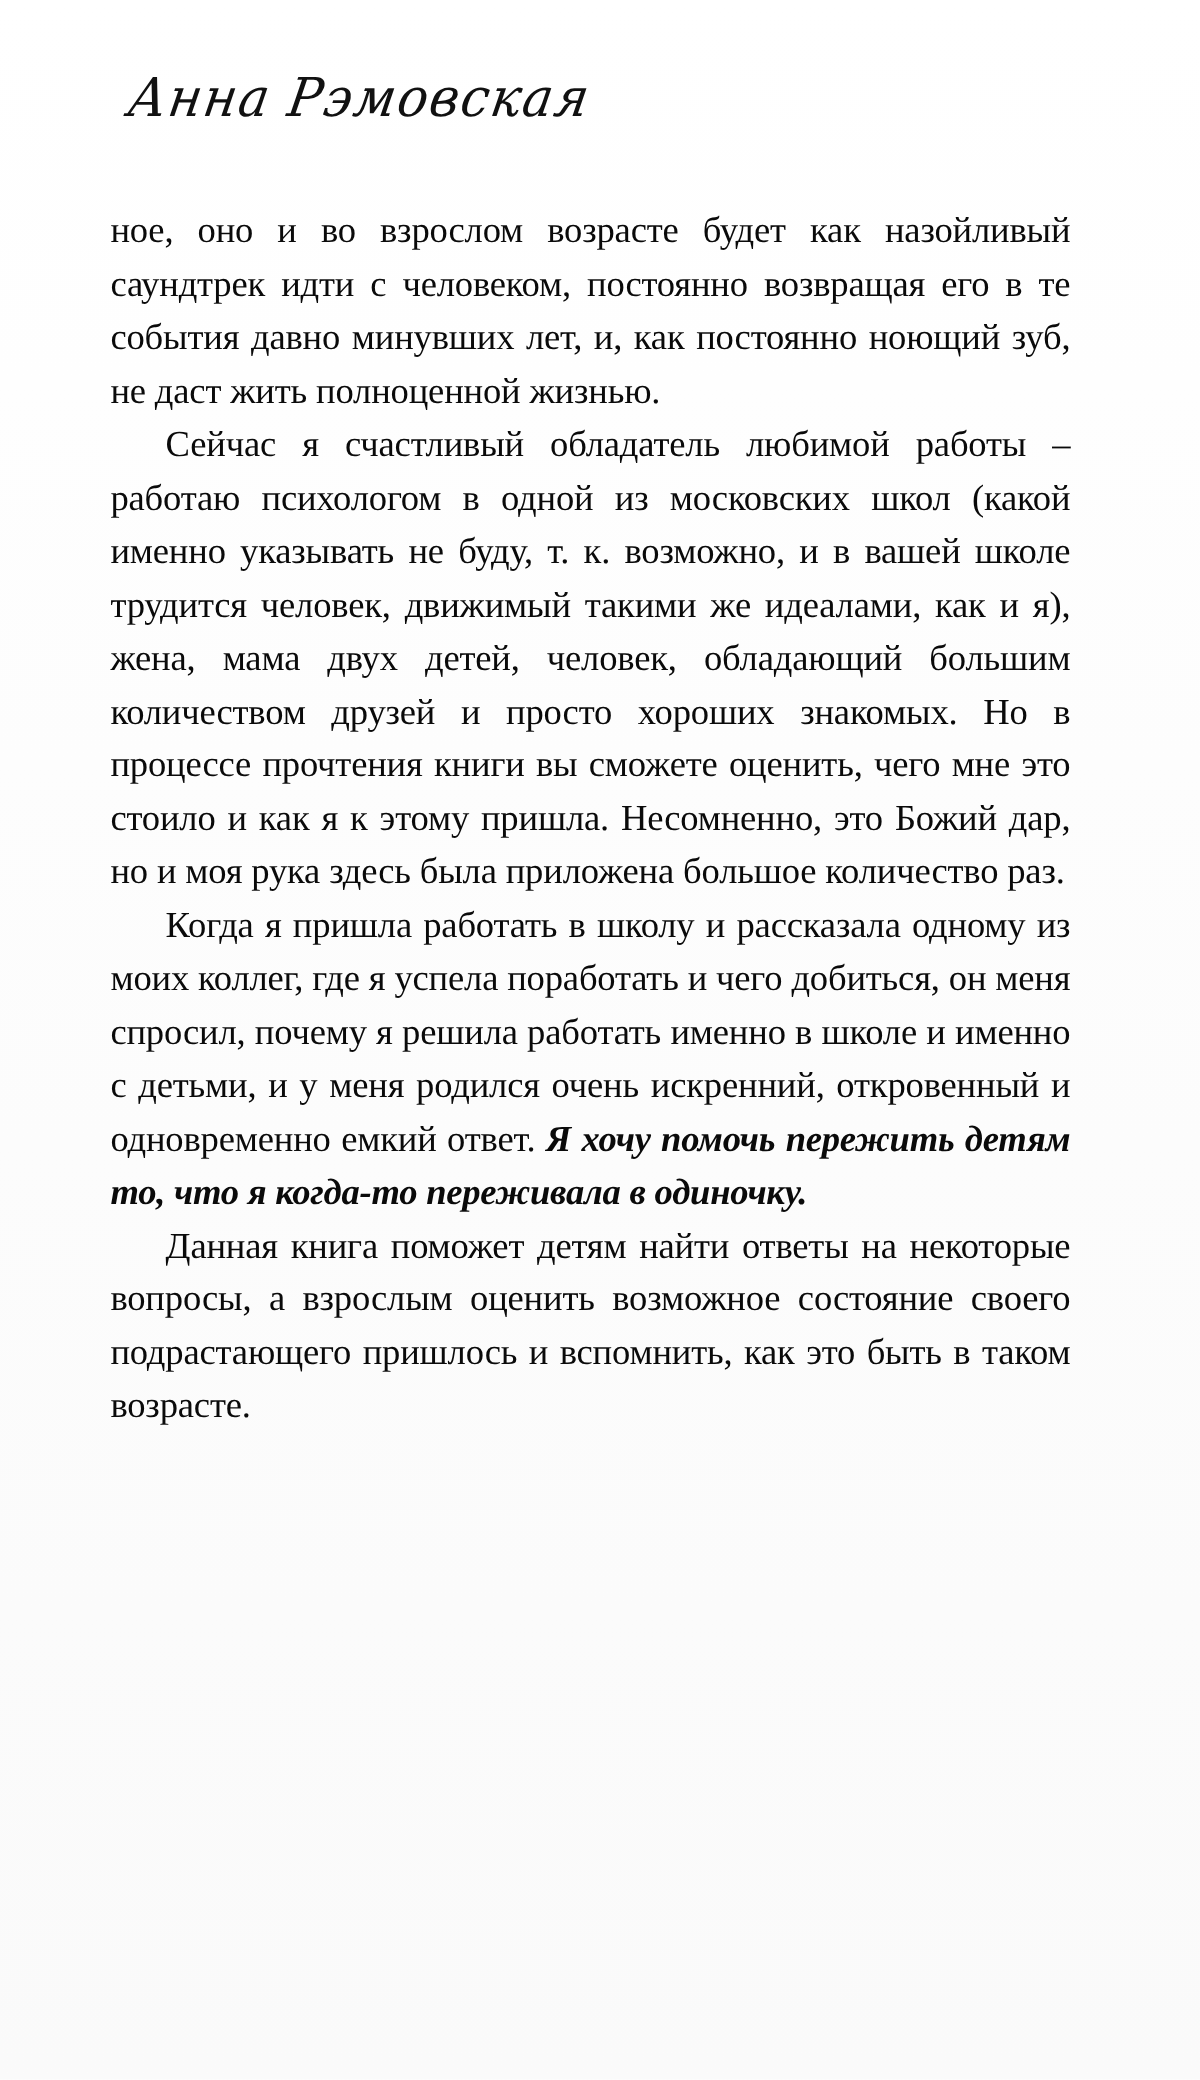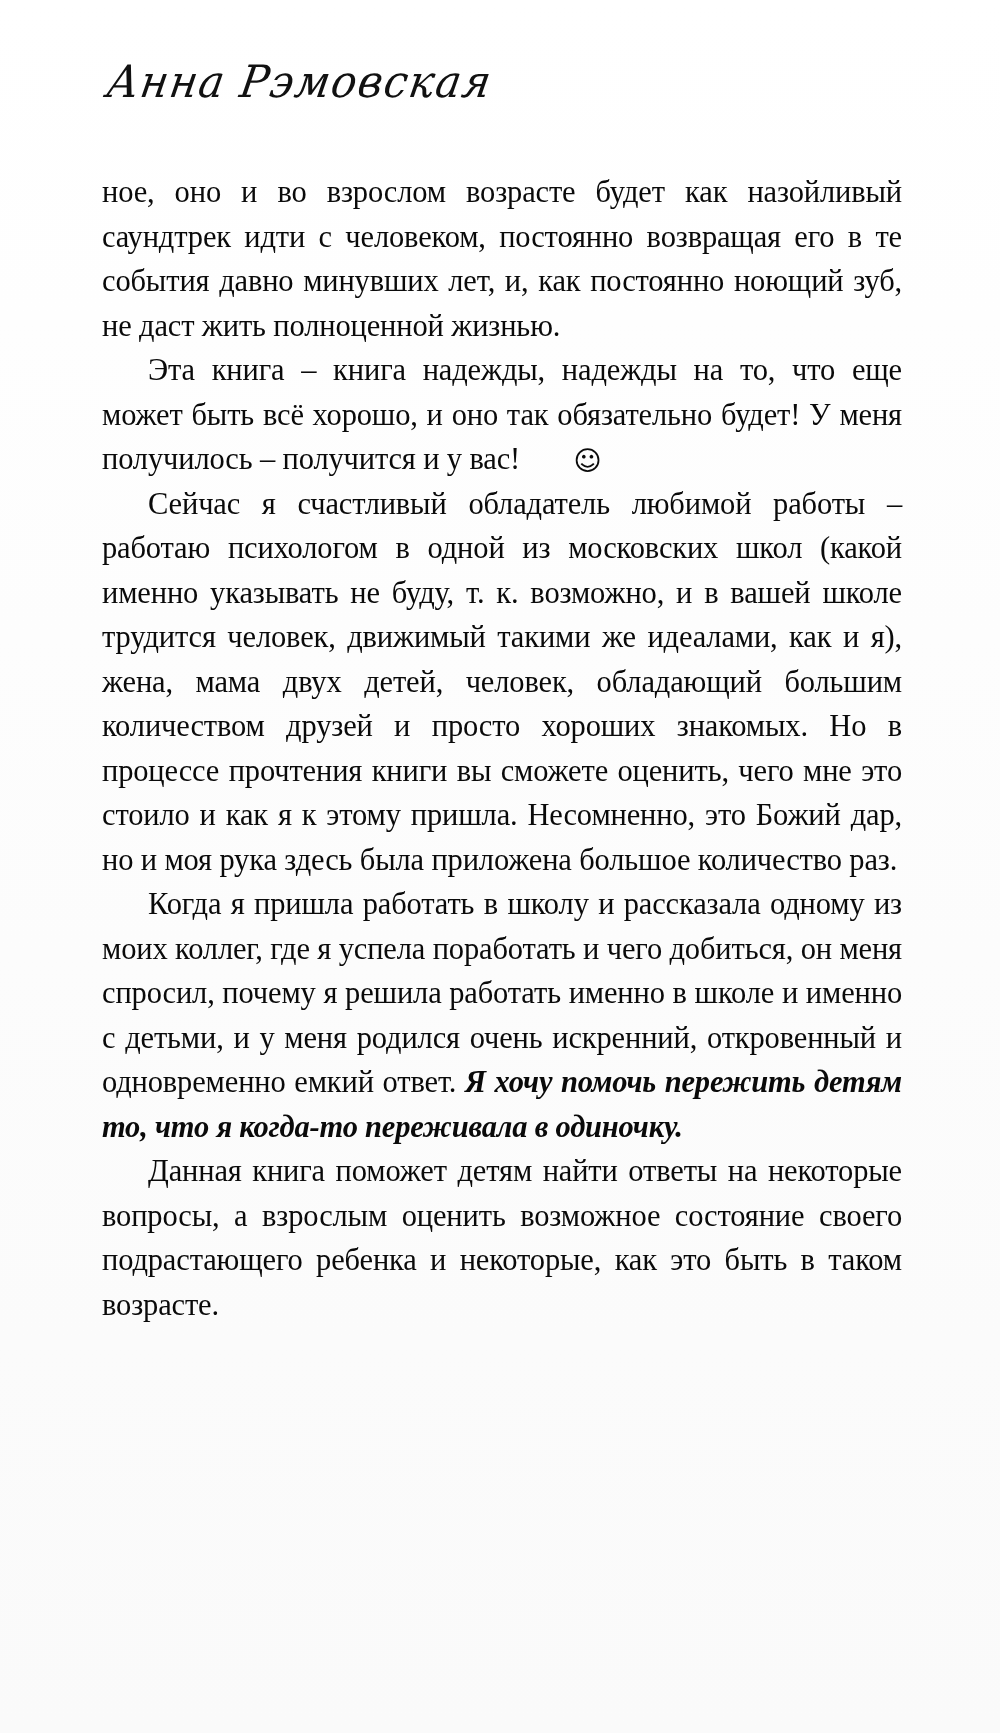--- a/index.html
+++ b/index.html
@@ -40,21 +40,21 @@
     color: #111111;
     line-height: 1;
     white-space: nowrap;
     transform: skewX(-9deg) scaleY(1.06);
     transform-origin: left bottom;
   }
 
   
   .textblock {
     position: absolute;
-    left: 102px;
+    left: 92px;
     top: 170px;
     width: 800px;
   }
 
   p.para {
     margin: 0;
     text-align: justify;
     text-justify: inter-word;
     text-indent: 46px;
     font-size: 30.5px;
@@ -93,23 +93,22 @@
 <div class="page">
 
   <div class="running-head">
     <div class="signature">Анна Рэмовская</div>
   </div>
 
   <div class="textblock">
 
     <p class="para noindent">ное, оно и во взрослом возрасте будет как назойливый саундтрек идти с человеком, постоянно возвращая его в те события давно минувших лет, и, как постоянно ноющий зуб, не даст жить полноценной жизнью.</p>
 
-    <p class="para"><span>Эта книга – книга надежды, надежды на то, что еще может быть всё хорошо, и оно так обязательно будет! У меня получилось – получится и у вас! </span><span class="smiley">☺</span></p>
 
     <p class="para">Сейчас я счастливый обладатель любимой работы – работаю психологом в одной из московских школ (какой именно указывать не буду, т. к. возможно, и в вашей школе трудится человек, движимый такими же идеалами, как и я), жена, мама двух детей, человек, обладающий большим количеством друзей и просто хороших знакомых. Но в процессе прочтения книги вы сможете оценить, чего мне это стоило и как я к этому пришла. Несомненно, это Божий дар, но и моя рука здесь была приложена большое количество раз.</p>
 
 
     <p class="para"><span>Когда я пришла работать в школу и рассказала одному из моих коллег, где я успела поработать и чего добиться, он меня спросил, почему я решила работать именно в школе и именно с детьми, и у меня родился очень искренний, откровенный и одновременно емкий ответ. </span><b class="emph">Я хочу помочь пережить детям то, что я когда-то переживала в одиночку.</b></p>
 
-    <p class="para">Данная книга поможет детям найти ответы на некоторые вопросы, а взрослым оценить возможное состояние своего подрастающего ребенка и некоторые, как это быть в таком возрасте.</p>
+    <p class="para">Данная книга поможет детям найти ответы на некоторые вопросы, а взрослым оценить возможное состояние своего подрастающего пришлось и вспомнить, как это быть в таком возрасте.</p>
 
   </div>
 </div>
 
 </body></html>

